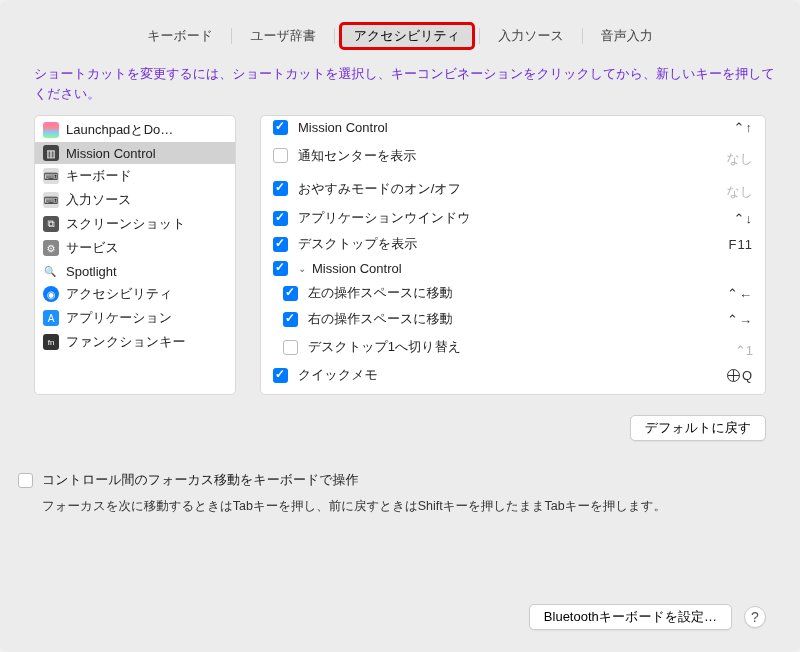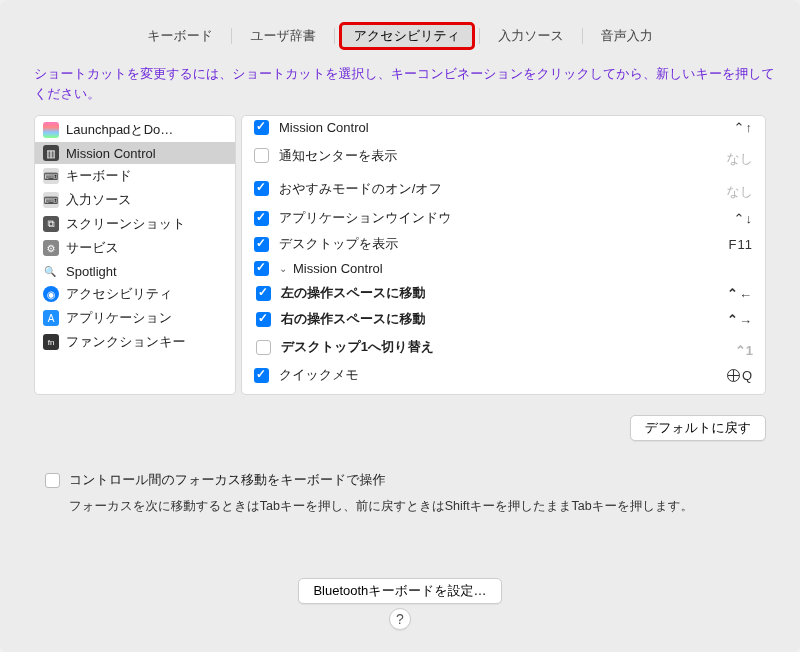--- a/index.html
+++ b/index.html
@@ -54,21 +54,21 @@
   .instructions {
     padding: 0 18px 12px 34px;
     font-size: 13px;
     line-height: 1.5;
     color: #6d28d9;
   }
 
   .content {
     display: flex;
     padding: 0 34px;
-    gap: 5px;
+    gap: 24px;
   }
 
   .sidebar {
     width: 202px;
     background: #fff;
     border: 1px solid #d9d9d9;
     border-radius: 5px;
     padding: 2px 0;
     height: 280px;
     overflow: hidden;
@@ -104,21 +104,21 @@
     height: 280px;
     overflow: hidden;
   }
   .row {
     display: flex;
     align-items: center;
     padding: 4px 12px;
     font-size: 13px;
     gap: 10px;
   }
-  .row.sub { padding-left: 14px; font-weight: bold; }
+  .row.sub { padding-left: 22px; }
   .cbx {
     width: 15px;
     height: 15px;
     border-radius: 3px;
     flex-shrink: 0;
     display: inline-block;
     position: relative;
   }
   .cbx.on {
     background: #007aff;
@@ -161,21 +161,20 @@
     background: #fff;
     border: 1px solid #ccc;
     border-radius: 5px;
     padding: 3px 14px;
     font-size: 13px;
     box-shadow: 0 1px 1px rgba(0,0,0,0.05);
   }
 
   .focus-section {
     padding: 30px 34px 0 18px;
-    margin-left: 27px;
   }
   .focus-row {
     display: flex;
     align-items: center;
     gap: 9px;
     font-size: 13px;
     margin-bottom: 8px;
   }
   .focus-help {
     padding-left: 24px;
@@ -183,22 +182,21 @@
     color: #333;
     line-height: 1.5;
   }
 
   .footer {
     margin-top: auto;
     display: flex;
     justify-content: flex-end;
     align-items: center;
     padding: 18px 34px 22px 34px;
-    gap: 4px;
-    flex-direction: column;
+    gap: 12px;
   }
   .help-btn {
     width: 22px;
     height: 22px;
     border-radius: 50%;
     border: 1px solid #ccc;
     background: #fff;
     display: flex;
     align-items: center;
     justify-content: center;

